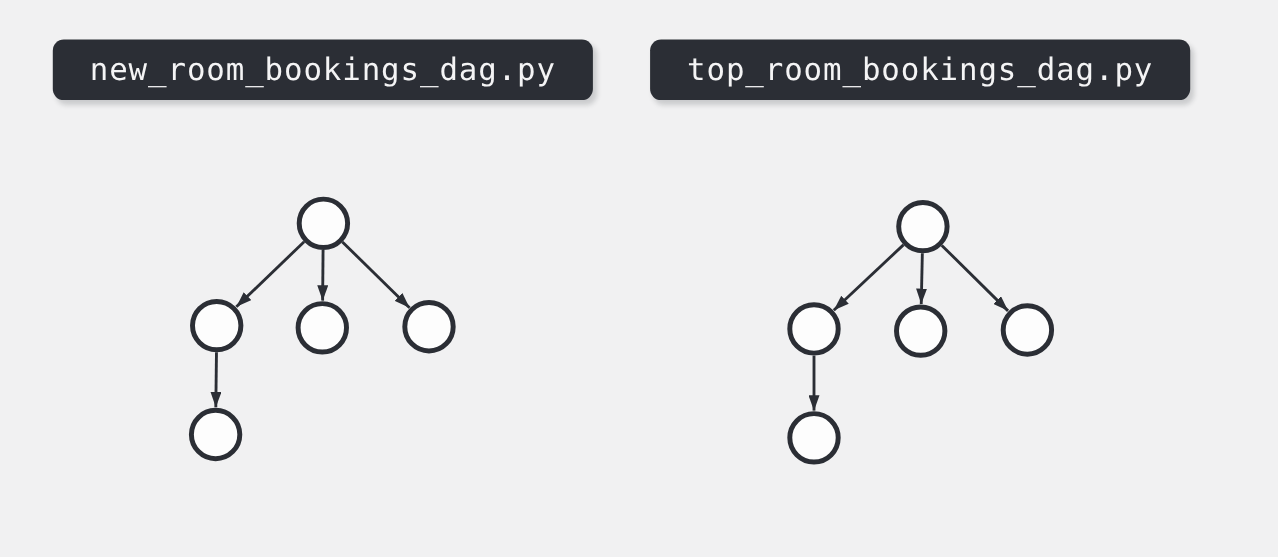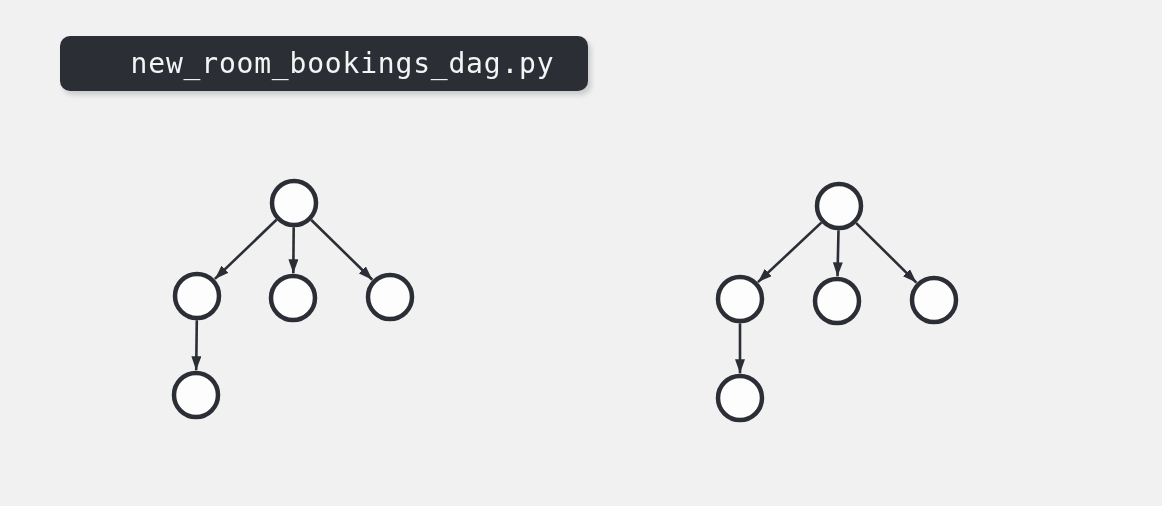--- a/index.html
+++ b/index.html
@@ -30,36 +30,37 @@
     color: var(--label-text);
     border-radius: 10px;
     display: flex;
     align-items: center;
     justify-content: center;
     font-size: 28px;
     letter-spacing: 0.8px;
     white-space: nowrap;
     box-shadow: 3px 4px 5px rgba(30, 32, 38, 0.18);
   }
-  .pill-left  { left: 60px; padding-left: 37px;  }
+  .pill-left  { left: 48px;  }
   .pill-right { left: 591px; }
   .dag-canvas {
     position: absolute;
     left: 0;
     top: 0;
     width: 1162px;
     height: 506px;
     display: block;
   }
 </style>
 </head>
 <body>
 
 <div class="stage">
   <div class="pill pill-left">new_room_bookings_dag.py</div>
+  <div class="pill pill-right">top_room_bookings_dag.py</div>
   <svg class="dag-canvas" xmlns="http://www.w3.org/2000/svg" viewBox="0 0 1162 506">
       <defs>
         <marker id="arrow" viewBox="0 0 14 10" refX="14" refY="5" markerWidth="14" markerHeight="10" markerUnits="userSpaceOnUse" orient="auto">
           <path d="M0,0 L14,5 L0,10 Z" fill="#2b2e35"></path>
         </marker>
       </defs>
       <g>
         <line x1="276.5" y1="219.8" x2="214.9" y2="278.9" stroke="#2b2e35" stroke-width="2.6" marker-end="url(#arrow)"></line>
         <line x1="293.7" y1="227.2" x2="293.3" y2="273.3" stroke="#2b2e35" stroke-width="2.6" marker-end="url(#arrow)"></line>
         <line x1="311.3" y1="220.0" x2="372.3" y2="279.7" stroke="#2b2e35" stroke-width="2.6" marker-end="url(#arrow)"></line>

